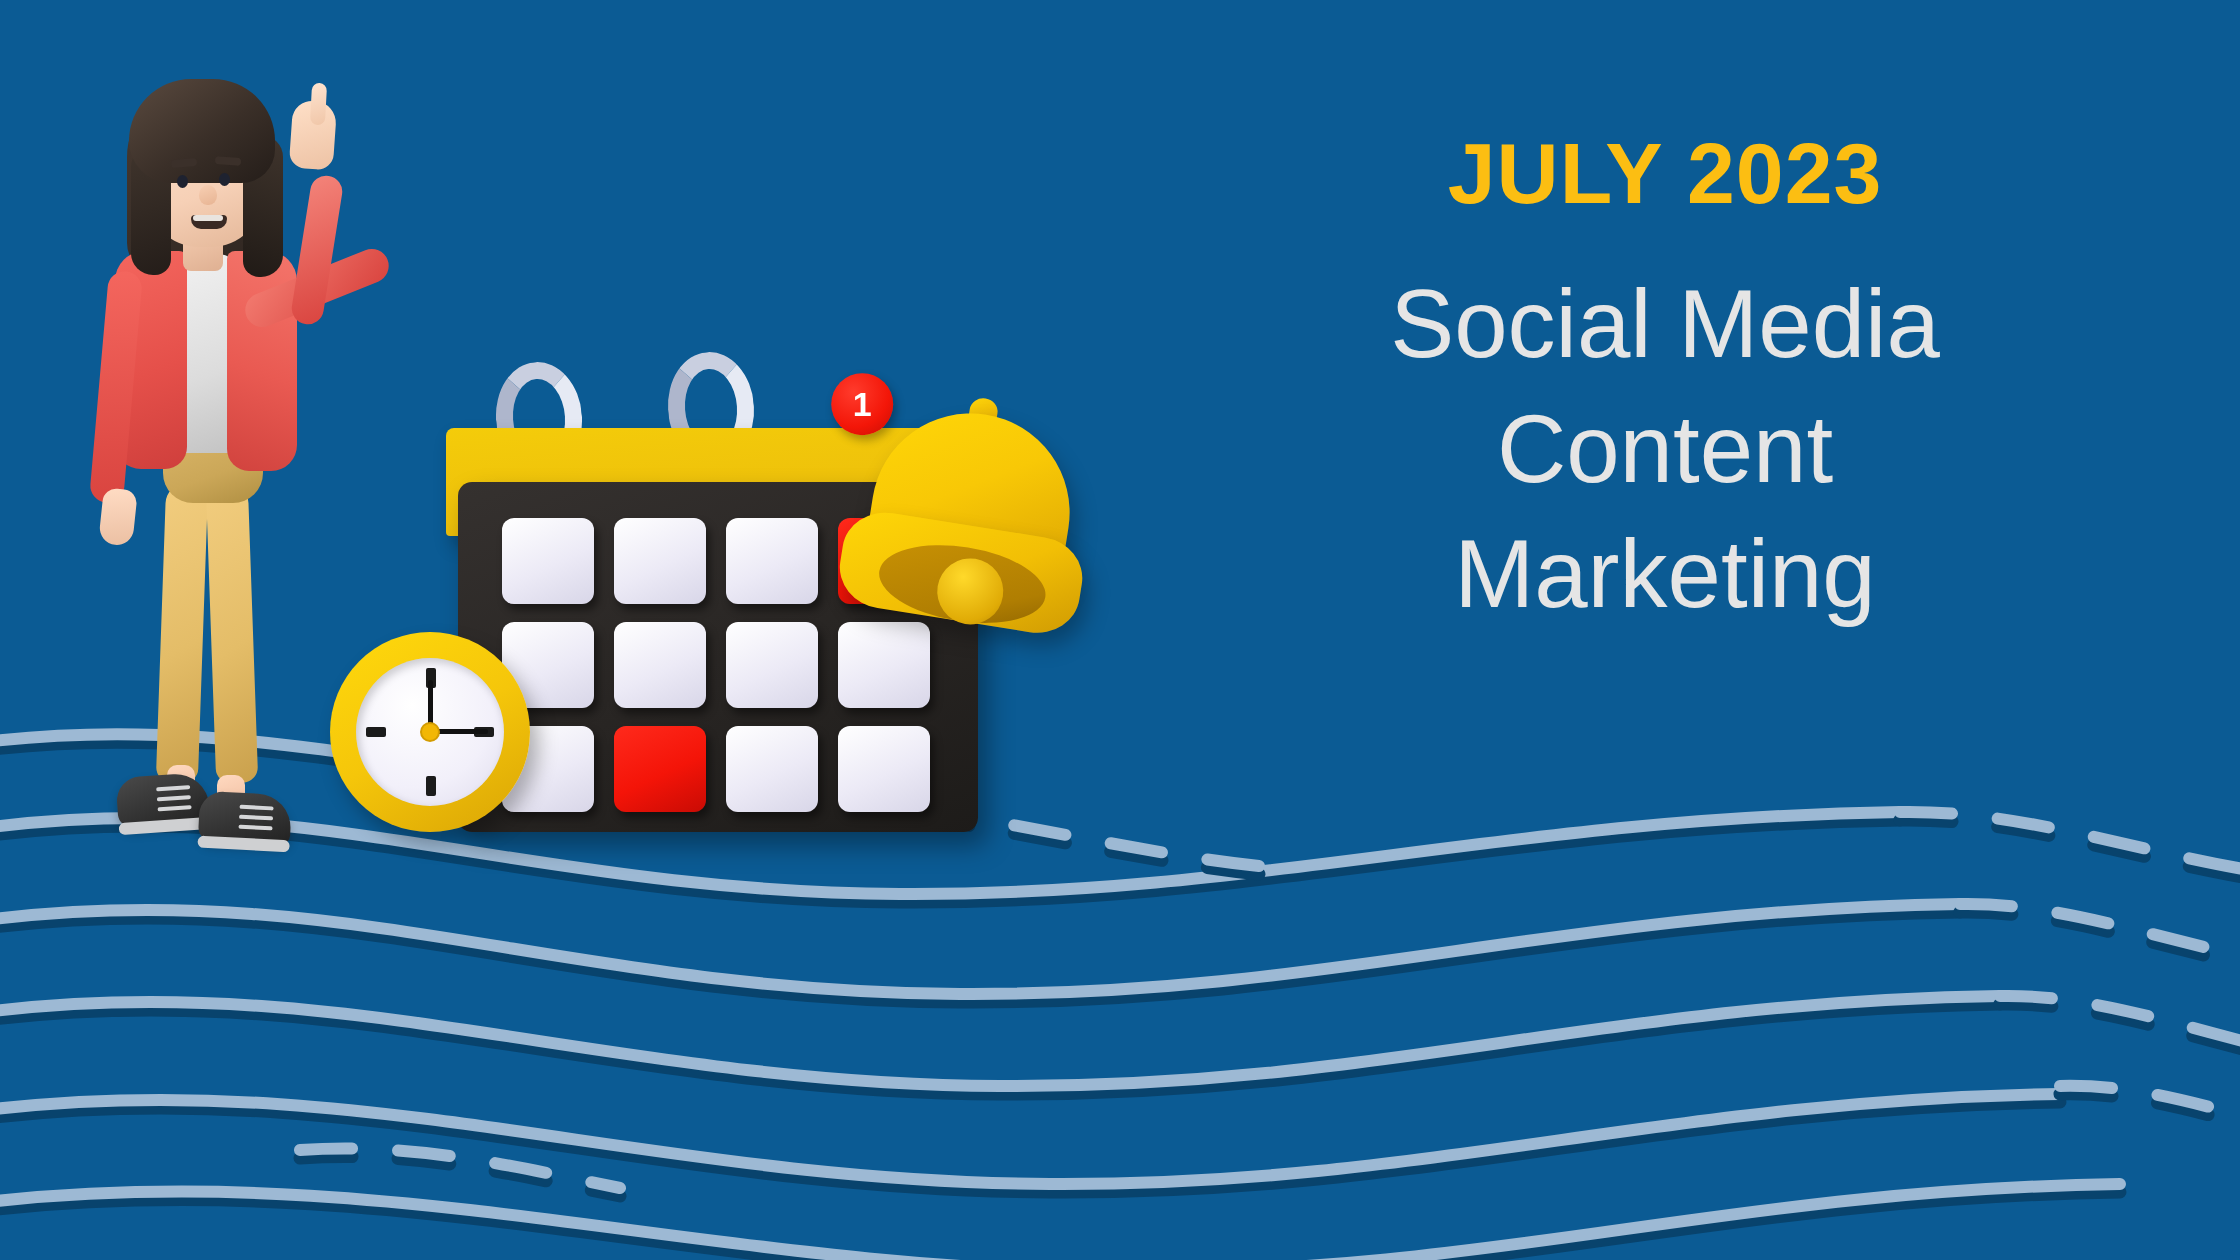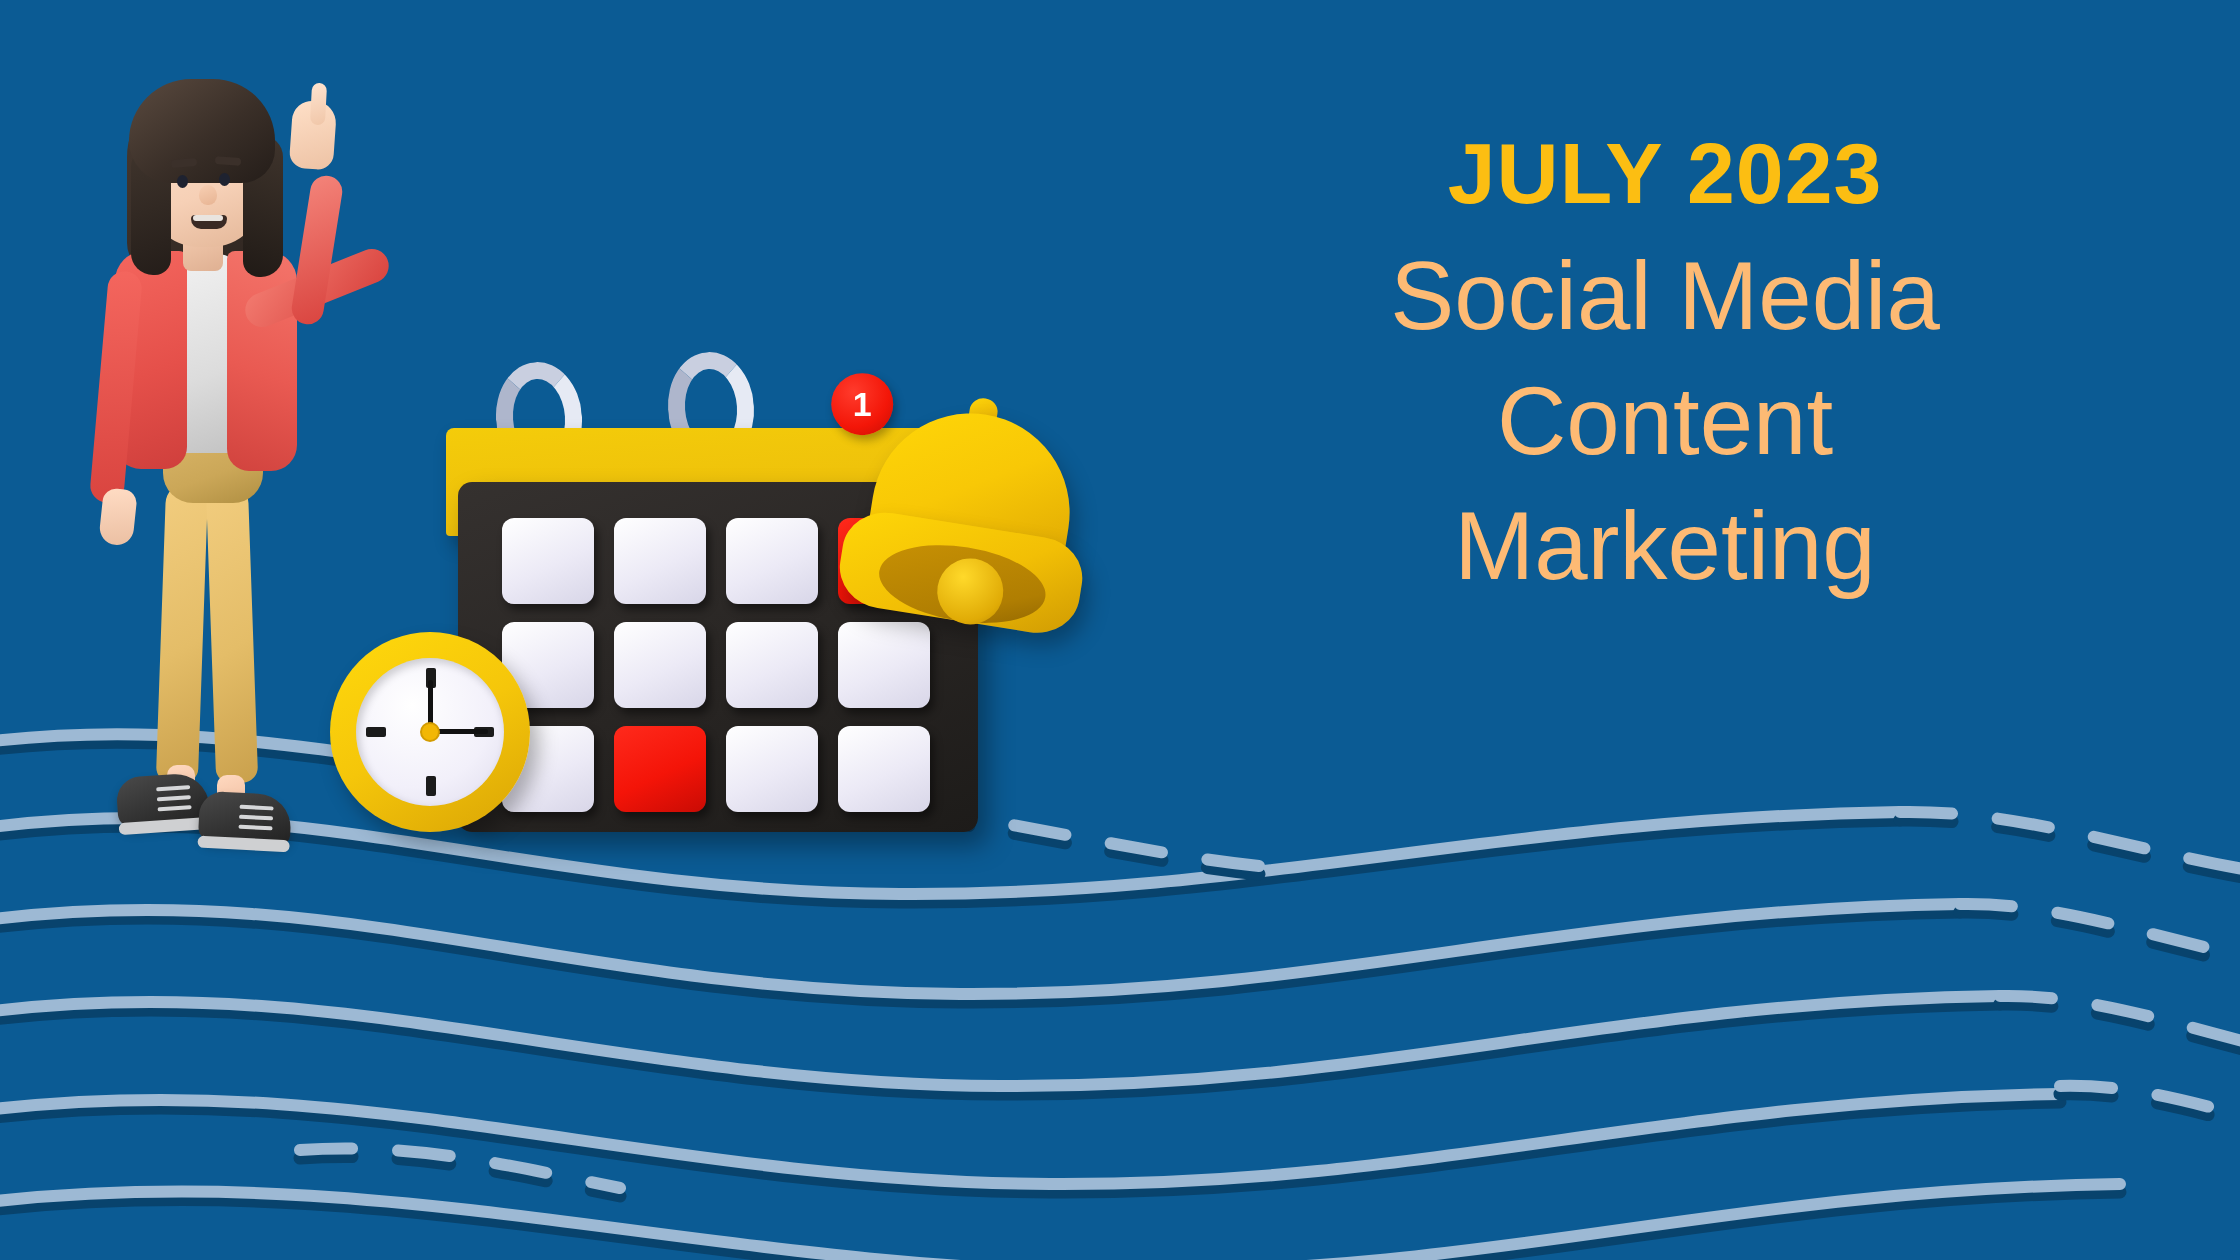--- a/index.html
+++ b/index.html
@@ -32,27 +32,27 @@
     top: 130px;
     width: 960px;
     text-align: center;
   }
   #month-year {
     font-size: 86px;
     font-weight: 700;
     letter-spacing: 1px;
     color: #fcbe12;
     line-height: 1.0;
-    margin: 0 0 18px 0;
+    margin: 0 0 46px 0;
     white-space: nowrap;
   }
   .headline-line {
     font-size: 96px;
     font-weight: 400;
-    color: #fdba74;
+    color: #e5e5e5;
     line-height: 1.30;
     white-space: nowrap;
   }
 
   
   #illustration {
     position: absolute;
     left: 0;
     top: 0;
     width: 1160px;

